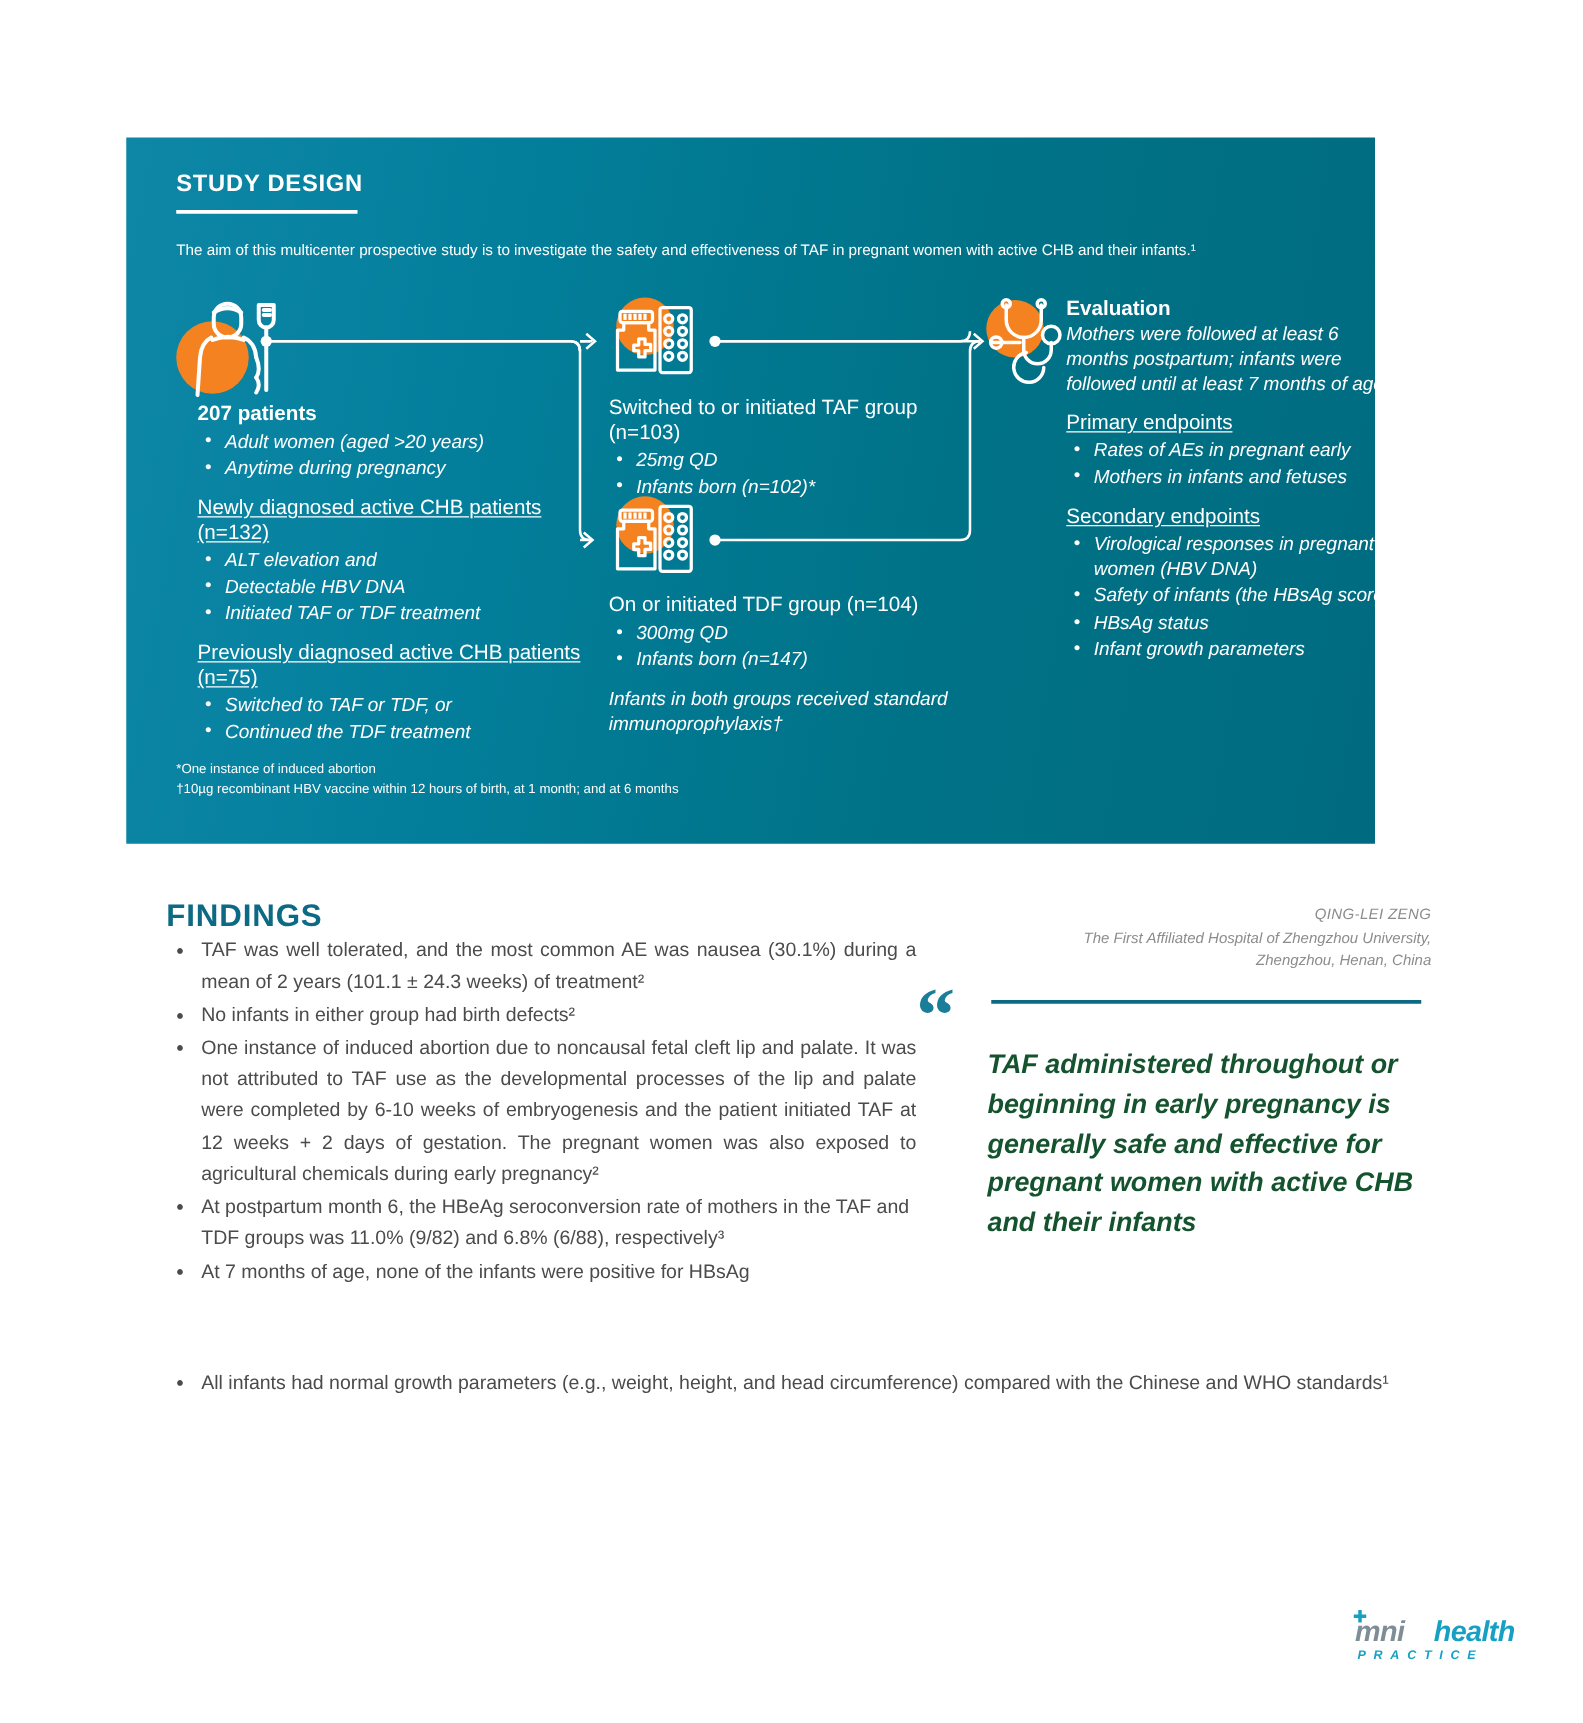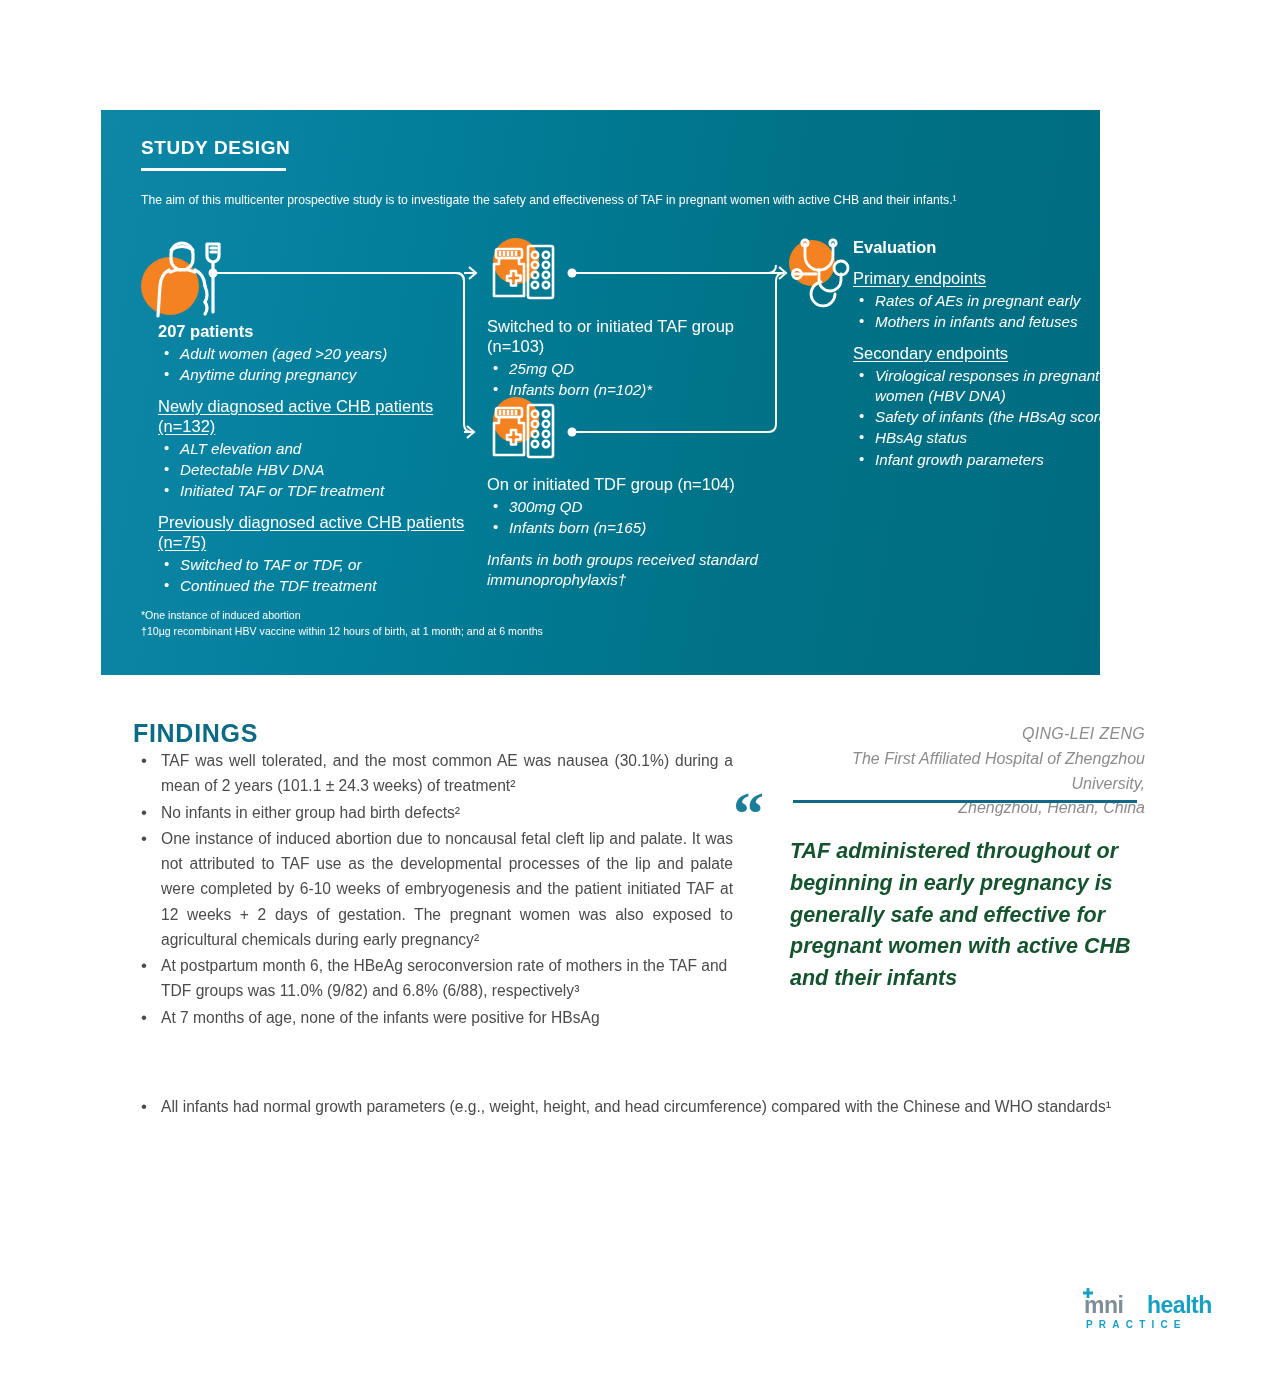--- a/index.html
+++ b/index.html
@@ -84,42 +84,42 @@
   ul.find li::before {
     content: "\2022"; position: absolute; left: 8px; top: -1px;
     font-size: 17px; color: #4b4b4b;
   }
   ul.find li.nojust { text-align: left; }
 
   
   .attrib {
     position: absolute; left: 790px; top: 722px;
     width: 355px; text-align: right;
-    font-size: 16px; font-style: italic; line-height: 1.55;
+    font-size: 12px; font-style: italic; line-height: 1.55;
     color: #8c8c8c;
   }
   .attrib .name { letter-spacing: 0.3px; }
   .quote-mark {
     position: absolute; left: 733px; top: 782px;
     font-size: 62px; line-height: 1; color: #1b7e99;
     font-family: "Liberation Serif", serif; font-weight: bold;
   }
   .quote-rule {
     position: absolute; left: 793px; top: 800px;
     width: 344px; height: 2.5px; background: #0d6a85;
   }
   .quote-text {
     position: absolute; left: 790px; top: 836px;
     width: 350px;
     font-size: 21.5px; font-style: italic; font-weight: bold;
     line-height: 1.48; color: #14532d;
   }
 
   
-  .logo { position: absolute; left: 1076px; top: 1292px; width: 142px; }
+  .logo { position: absolute; left: 1076px; top: 1292px; width: 142px; font-style: italic; }
   .logo-row { position: relative; height: 26px; }
   .logo-omni {
     position: absolute; left: 8px; top: 0;
     font-size: 23px; font-weight: bold; color: #7f8e96;
     letter-spacing: -0.5px;
   }
   .logo-health {
     position: absolute; left: 71px; top: 0;
     font-size: 23px; font-weight: bold; color: #17a0c4;
     letter-spacing: -0.5px;
@@ -272,28 +272,29 @@
       <ul class="bl">
         <li>25mg QD</li>
         <li>Infants born (n=102)*</li>
       </ul>
     </div>
 
     <div class="col" style="left:386px; top:365px; width:300px;">
       <div class="hdr">On or initiated TDF group (n=104)</div>
       <ul class="bl">
         <li>300mg QD</li>
-        <li>Infants born (n=165)</li>
+        <li>Infants born (n=147)</li>
       </ul>
       <div class="gap"></div>
       <div class="sub">Infants in both groups received standard immunoprophylaxis†</div>
     </div>
 
     <div class="col" style="left:752px; top:128px; width:265px;">
       <div class="hdr hdr-b">Evaluation</div>
+      <div class="sub">Mothers were followed at least 6 months postpartum; infants were followed until at least 7 months of age</div>
       <div class="gap"></div>
       <div class="hdr und">Primary endpoints</div>
       <ul class="bl">
         <li>Rates of AEs in pregnant early</li>
         <li>Mothers in infants and fetuses</li>
       </ul>
       <div class="gap"></div>
       <div class="hdr und">Secondary endpoints</div>
       <ul class="bl">
         <li>Virological responses in pregnant women (HBV DNA)</li>

